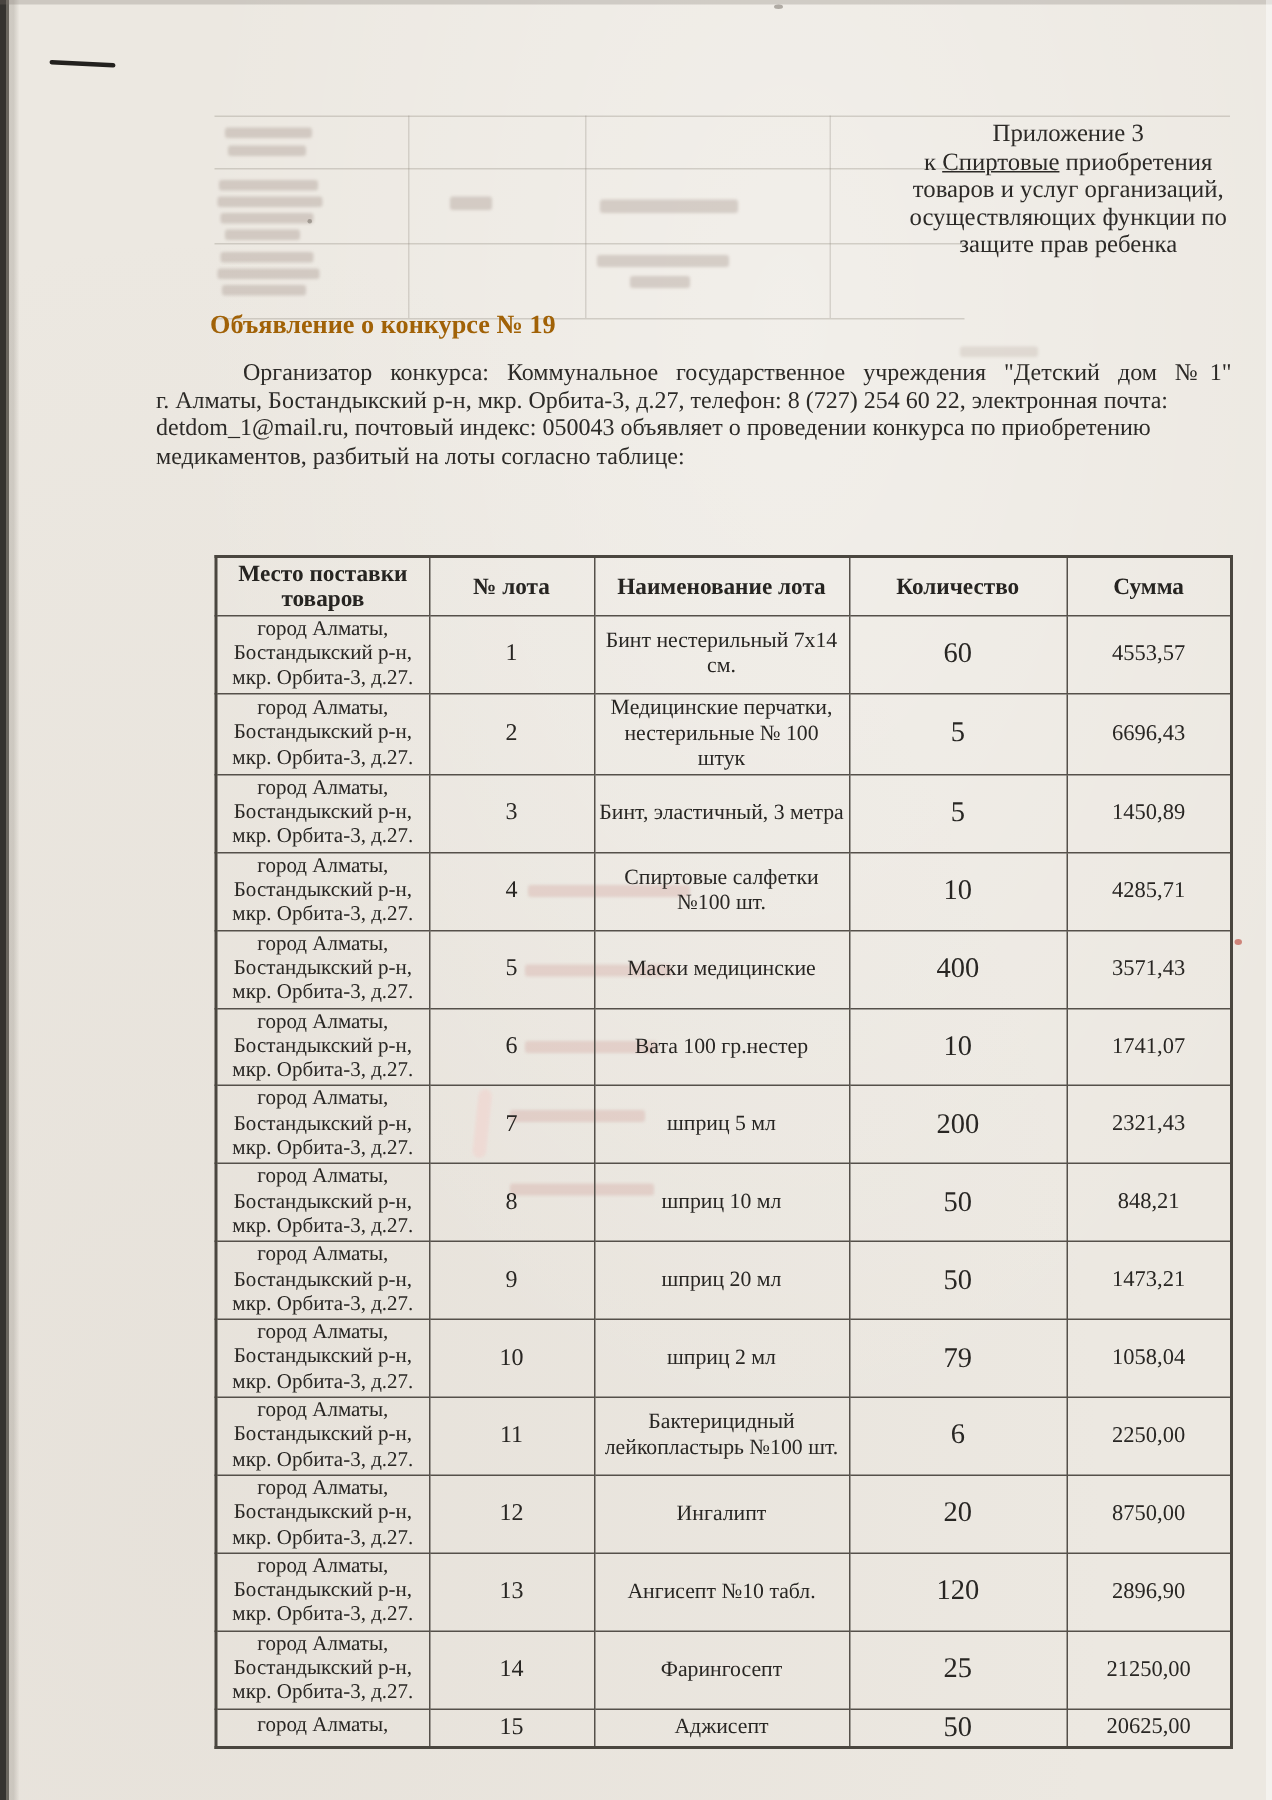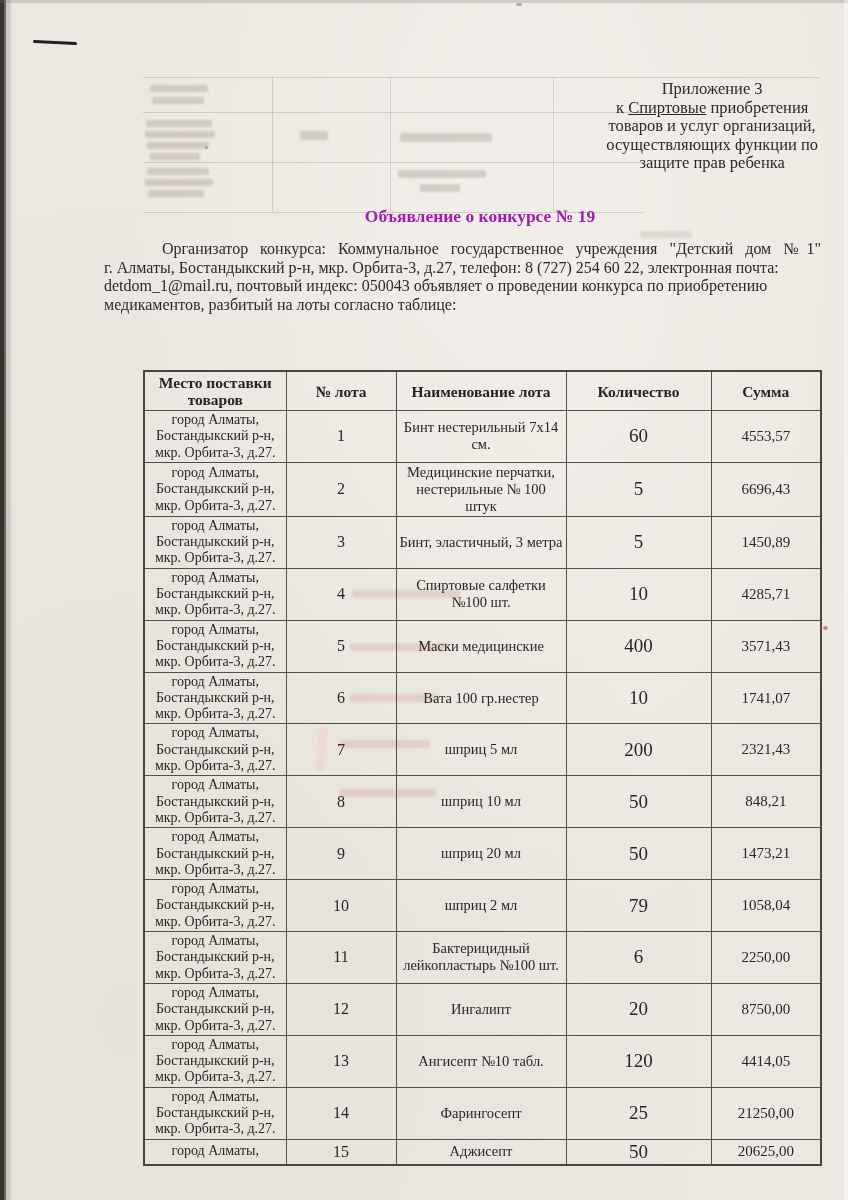--- a/index.html
+++ b/index.html
@@ -30,21 +30,21 @@
   .streak-pink{position:absolute;left:317px;top:726px;width:9px;height:46px;
     background:rgba(238,216,210,0.85);filter:blur(1px);border-radius:6px;transform:rotate(6deg);pointer-events:none;}
   .dot-red{position:absolute;left:823px;top:626px;width:5px;height:4px;background:rgba(190,78,66,0.65);border-radius:50%;}
   .speck{position:absolute;background:rgba(110,104,96,0.5);border-radius:50%;}
 
   .annex{position:absolute;top:80px;right:30px;text-align:center;
     font-size:16.5px;line-height:18.6px;white-space:nowrap;}
   .annex .u{text-decoration:underline;}
 
   .title{position:absolute;top:206px;left:140px;width:680px;margin:0;
-    text-align:center;font-size:17.5px;font-weight:bold;color:#a21caf;}
+    text-align:left;font-size:17.5px;font-weight:bold;color:#a16207;}
 
   .body-text{position:absolute;top:240px;left:104px;width:717px;
     font-size:16px;line-height:18.7px;}
   .body-text .ln{white-space:nowrap;}
   .body-text .l1{white-space:normal;text-indent:58px;text-align:justify;text-align-last:justify;}
 
   table.lots{position:absolute;left:143px;top:370px;width:677px;
     border-collapse:collapse;table-layout:fixed;border:2px solid #4a463f;}
   .lots th,.lots td{border:1px solid #55504a;overflow:hidden;}
   .lots th{font-size:15.5px;font-weight:bold;line-height:17px;height:36px;padding:1px 2px;
@@ -217,21 +217,21 @@
       <td class="lot">12</td>
       <td class="name">Ингалипт</td>
       <td class="qty">20</td>
       <td class="sum">8750,00</td>
     </tr>
       <tr>
       <td class="place">город Алматы, Бостандыкский р-н, мкр. Орбита-3, д.27.</td>
       <td class="lot">13</td>
       <td class="name">Ангисепт №10 табл.</td>
       <td class="qty">120</td>
-      <td class="sum">4414,05</td>
+      <td class="sum">2896,90</td>
     </tr>
       <tr>
       <td class="place">город Алматы, Бостандыкский р-н, мкр. Орбита-3, д.27.</td>
       <td class="lot">14</td>
       <td class="name">Фарингосепт</td>
       <td class="qty">25</td>
       <td class="sum">21250,00</td>
     </tr>
       <tr>
       <td class="place">город Алматы,</td>

